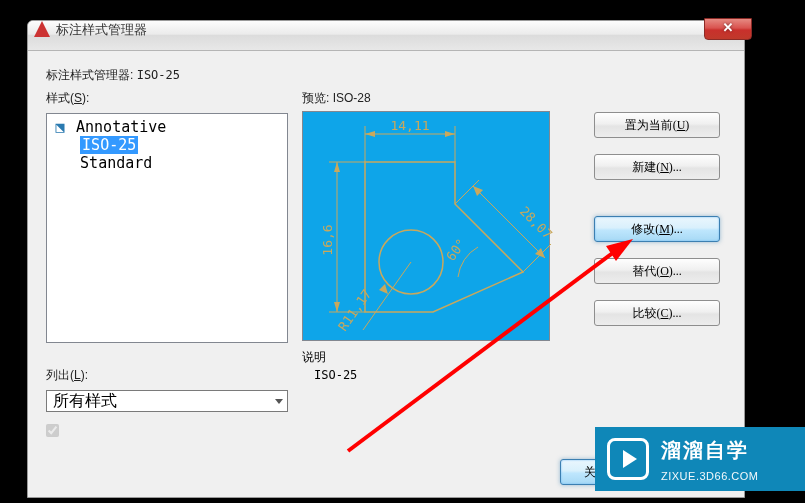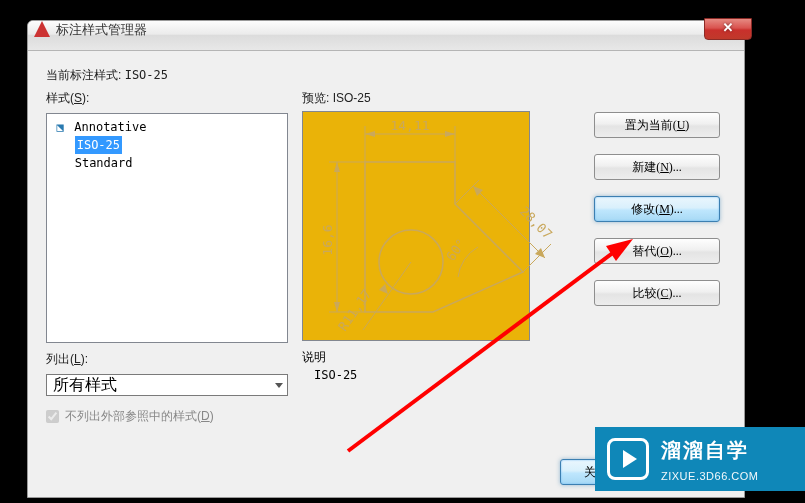--- a/index.html
+++ b/index.html
@@ -72,28 +72,28 @@
     .mid-col { width: 278px; }
     .right-col { width: 126px; display: flex; flex-direction: column; gap: 16px; padding-top: 22px;}
     .preview-label { margin-bottom: 4px; }
     .listbox {
       width: 100%;
       height: 230px;
       background: #fff;
       border: 1px solid #828790;
       padding: 4px 6px;
       font-family: SimSun, monospace;
-      font-size: 12px;
+      font-size: 15px;
       line-height: 18px;
       overflow: auto;
     }
     .listbox .item { white-space: pre; }
     .listbox .sel { background: #3399ff; color: #fff; display: inline-block; padding: 0 2px;}
     .anno-icon { color: #2a7ab0; display:inline-block; width:14px; text-align:center;}
-    .label-pair { margin-top: 8px; }
+    .label-pair { margin-top: 24px; }
     .combo {
       width: 100%;
       height: 22px;
       border: 1px solid #7a7a7a;
       background: #fff;
       display: flex;
       align-items: center;
       justify-content: space-between;
       padding: 0 4px 0 6px;
       font-size: 16px;
@@ -107,23 +107,23 @@
     }
     .checkrow {
       margin-top: 12px;
       display: flex;
       align-items: center;
       gap: 6px;
       color: #888;
     }
     .checkrow input { accent-color: #888; }
     .preview-box {
-      width: 228px;
+      width: 248px;
       height: 230px;
-      background: #eab308;
+      background: #0ea5e9;
       border: 1px solid #828790;
       position: relative;
     }
     .desc-group {
       margin-top: 8px;
     }
     .desc-label { margin-bottom: 2px; }
     .desc-val {
       font-family: SimSun, monospace;
       padding-left: 12px;
@@ -137,20 +137,21 @@
       cursor: pointer;
       text-align: center;
       line-height: 24px;
       font-family: SimSun, "Microsoft YaHei";
       letter-spacing: 0px;
     }
     .btn.focus {
       border: 1px solid #3c7fb1;
       box-shadow: 0 0 2px #6bb7f3 inset, 0 0 4px rgba(60,127,177,0.5);
       background: linear-gradient(to bottom,#eaf6fd 0%, #d9f0fc 45%, #bee6fd 55%, #a7d9f5 100%);
+      margin-top: 20px;
     }
     .footer {
       position: absolute;
       bottom: 12px;
       right: 18px;
       display: flex;
       gap: 8px;
     }
     .footer .btn { width: 80px; }
     .arrow-annot {
@@ -195,21 +196,21 @@
 <div class="dialog">
   <div class="titlebar">
     <div class="titlebar-icon"></div>
     <div class="titlebar-title">标注样式管理器</div>
     <div class="close-btn">✕</div>
   </div>
 
   <div class="body">
 
     <div class="row-label">
-      <span>当前标注样式: </span><span style="font-family:SimSun,monospace;">ISO-25</span>
+      <span>标注样式管理器: </span><span style="font-family:SimSun,monospace;">ISO-25</span>
     </div>
 
     <div class="two-col">
 
       <div class="left-col">
         <div class="row-label">样式(<u>S</u>):</div>
         <div class="listbox">
           <div class="item"><span class="anno-icon">⬔</span> <span>Annotative</span></div>
           <div class="item">   <span class="sel">ISO-25</span></div>
           <div class="item">   <span>Standard</span></div>
@@ -218,26 +219,25 @@
         <div class="label-pair">
           <div class="row-label">列出(<u>L</u>):</div>
           <div class="combo">
             <span>所有样式</span>
             <span class="arrow"></span>
           </div>
         </div>
 
         <label class="checkrow">
           <input type="checkbox" checked="" disabled="" style="">
-          <span>不列出外部参照中的样式(<u>D</u>)</span>
         </label>
       </div>
 
       <div class="mid-col">
-        <div class="row-label preview-label">预览: ISO-25</div>
+        <div class="row-label preview-label">预览: ISO-28</div>
         <div class="preview-box">
           <svg width="276" height="228" viewBox="0 0 276 228">
 
             <path d="M 62 50 L 152 50 L 152 92 L 220 160 L 130 200 L 62 200 Z" fill="none" stroke="#c9a85c" stroke-width="1.5"></path>
             <circle cx="108" cy="150" r="32" fill="none" stroke="#c9a85c" stroke-width="1.5"></circle>
 
             <line x1="62" y1="22" x2="152" y2="22" stroke="#c9a85c" stroke-width="1"></line>
             <line x1="62" y1="14" x2="62" y2="50" stroke="#c9a85c" stroke-width="1"></line>
             <line x1="152" y1="14" x2="152" y2="50" stroke="#c9a85c" stroke-width="1"></line>
             <polygon points="62,22 72,19 72,25" fill="#c9a85c"></polygon>

